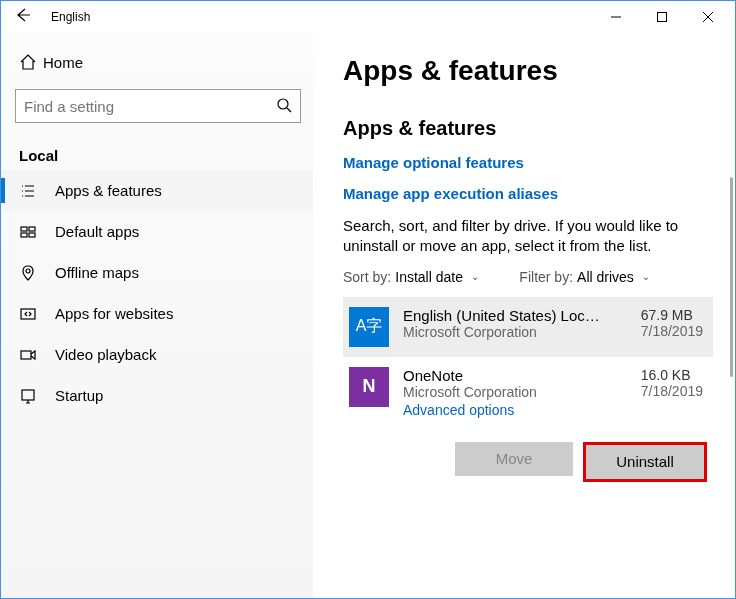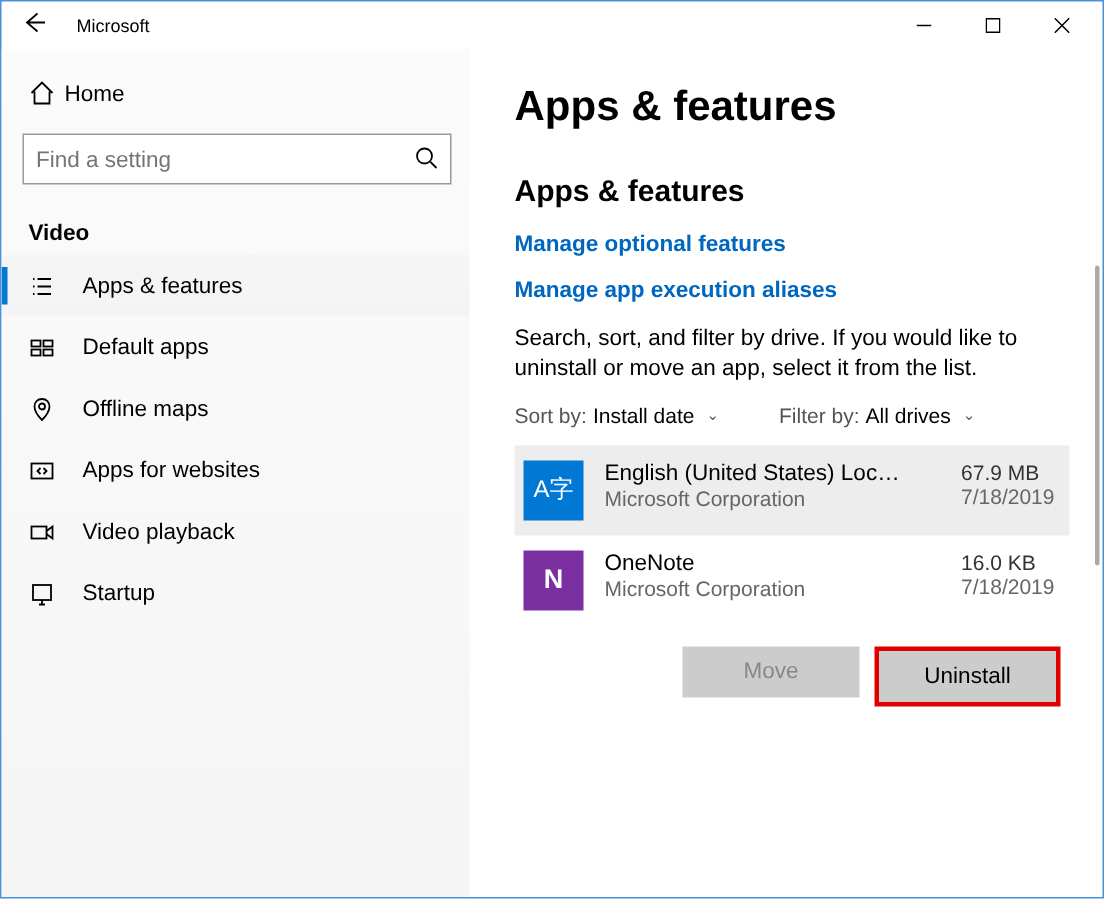--- a/index.html
+++ b/index.html
@@ -120,21 +120,21 @@
 </style>
 </head>
 <body>
 
 <div class="titlebar">
   <div class="back">
     <svg width="16" height="16" viewBox="0 0 16 16" stroke-width="1.2">
         <path d="M10 2 L3 8 L10 14 M3 8 H15"></path>
       </svg>
   </div>
-  <div class="title">Microsoft</div>
+  <div class="title">English</div>
   <div class="spacer"></div>
   <div class="winbtn">
     <svg width="10" height="10" viewBox="0 0 10 10">
         <path d="M0 5 H10" stroke-width="1"></path>
       </svg>
   </div>
   <div class="winbtn">
     <svg width="10" height="10" viewBox="0 0 10 10">
         <rect x="0.5" y="0.5" width="9" height="9" stroke-width="1"></rect>
       </svg>
@@ -160,21 +160,21 @@
       <div class="search">
         <input placeholder="Find a setting" style="">
         <span>
           <svg width="16" height="16" viewBox="0 0 16 16" stroke-width="1.2">
               <circle cx="7" cy="7" r="5"></circle>
               <path d="M11 11 L15 15"></path>
             </svg>
         </span>
       </div>
     </div>
-    <div class="section-label">Video</div>
+    <div class="section-label">Local</div>
 
     <div class="nav-item active">
       <span class="icon">
         <svg width="16" height="16" viewBox="0 0 16 16" stroke-width="1.2">
             <path d="M2 3h1 M5 3h9 M2 8h1 M5 8h9 M2 13h1 M5 13h9"></path>
           </svg>
       </span>
       <span>Apps &amp; features</span>
     </div>
     <div class="nav-item">
@@ -262,20 +262,21 @@
         </div>
       </div>
 
       <div class="app-row">
         <div class="app-icon purple">
             <span style="font-weight:bold;">N</span>
           </div>
         <div class="app-info">
           <div class="app-name">OneNote</div>
           <div class="app-pub">Microsoft Corporation</div>
+          <div class="adv">Advanced options</div>
         </div>
         <div class="app-meta">
           <div>16.0 KB</div>
           <div class="date">7/18/2019</div>
         </div>
       </div>
 
       <div class="app-buttons">
         <button class="btn disabled">Move</button>
         <span class="highlight-box">

